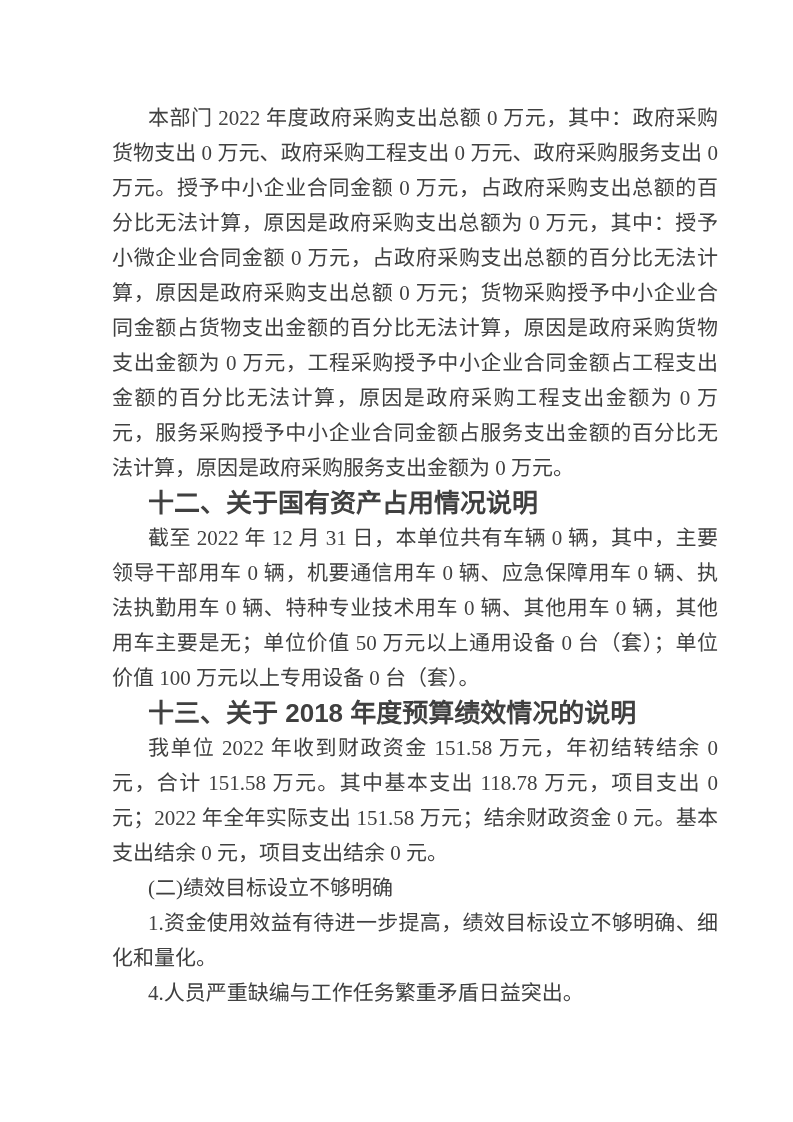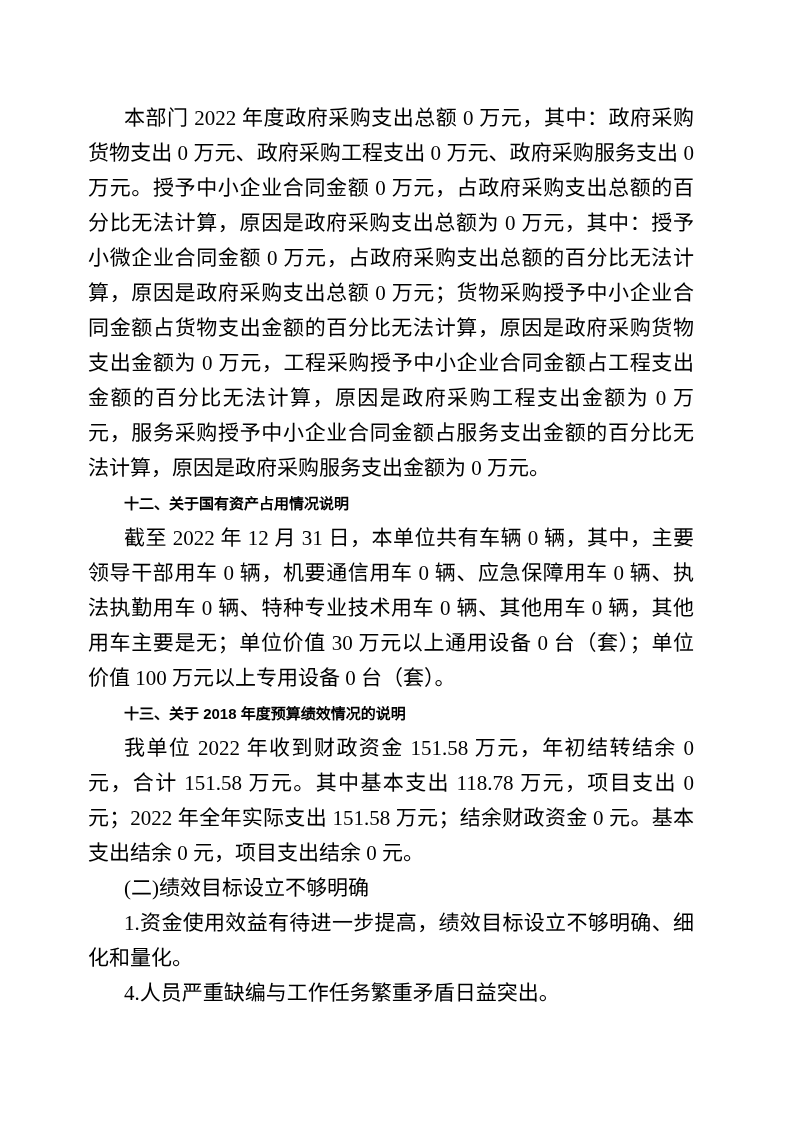--- a/index.html
+++ b/index.html
@@ -10,57 +10,57 @@
   }
   .page {
     position: relative;
     width: 793px;
     height: 1122px;
     background: #ffffff;
     overflow: hidden;
   }
   .content {
     position: absolute;
-    left: 88px;
+    left: 112px;
     top: 101px;
     width: 606px;
-    color: #000000;
+    color: #404040;
     font-family: "Liberation Serif", "DejaVu Serif", serif;
     font-size: 21px;
     line-height: 35px;
     text-align: justify;
   }
   .content p,
   .content h2 {
     margin: 0;
     padding: 0;
     text-indent: 36px;
   }
   .body-para {
     font-weight: normal;
   }
   .section-heading {
     font-family: "Liberation Sans", "DejaVu Sans", sans-serif;
     font-weight: 700;
-    font-size: 15px;
+    font-size: 26px;
     line-height: 35px;
     text-align: left;
   }
 </style>
 </head>
 <body>
 
 <div class="page">
   <div class="content">
 
     <p class="body-para">本部门 2022 年度政府采购支出总额 0 万元，其中：政府采购货物支出 0 万元、政府采购工程支出 0 万元、政府采购服务支出 0 万元。授予中小企业合同金额 0 万元，占政府采购支出总额的百分比无法计算，原因是政府采购支出总额为 0 万元，其中：授予小微企业合同金额 0 万元，占政府采购支出总额的百分比无法计算，原因是政府采购支出总额 0 万元；货物采购授予中小企业合同金额占货物支出金额的百分比无法计算，原因是政府采购货物支出金额为 0 万元，工程采购授予中小企业合同金额占工程支出金额的百分比无法计算，原因是政府采购工程支出金额为 0 万元，服务采购授予中小企业合同金额占服务支出金额的百分比无法计算，原因是政府采购服务支出金额为 0 万元。</p>
 
     <h2 class="section-heading">十二、关于国有资产占用情况说明</h2>
 
-    <p class="body-para">截至 2022 年 12 月 31 日，本单位共有车辆 0 辆，其中，主要领导干部用车 0 辆，机要通信用车 0 辆、应急保障用车 0 辆、执法执勤用车 0 辆、特种专业技术用车 0 辆、其他用车 0 辆，其他用车主要是无；单位价值 30 万元以上通用设备 0 台（套）；单位价值 100 万元以上专用设备 0 台（套）。</p>
+    <p class="body-para">截至 2022 年 12 月 31 日，本单位共有车辆 0 辆，其中，主要领导干部用车 0 辆，机要通信用车 0 辆、应急保障用车 0 辆、执法执勤用车 0 辆、特种专业技术用车 0 辆、其他用车 0 辆，其他用车主要是无；单位价值 50 万元以上通用设备 0 台（套）；单位价值 100 万元以上专用设备 0 台（套）。</p>
 
     <h2 class="section-heading">十三、关于 2018 年度预算绩效情况的说明</h2>
 
 
     <p class="body-para">我单位 2022 年收到财政资金 151.58 万元，年初结转结余 0 元，合计 151.58 万元。其中基本支出 118.78 万元，项目支出 0 元；2022 年全年实际支出 151.58 万元；结余财政资金 0 元。基本支出结余 0 元，项目支出结余 0 元。</p>
 
     <p class="body-para">(二)绩效目标设立不够明确</p>
 
     <p class="body-para">1.资金使用效益有待进一步提高，绩效目标设立不够明确、细化和量化。</p>
 

